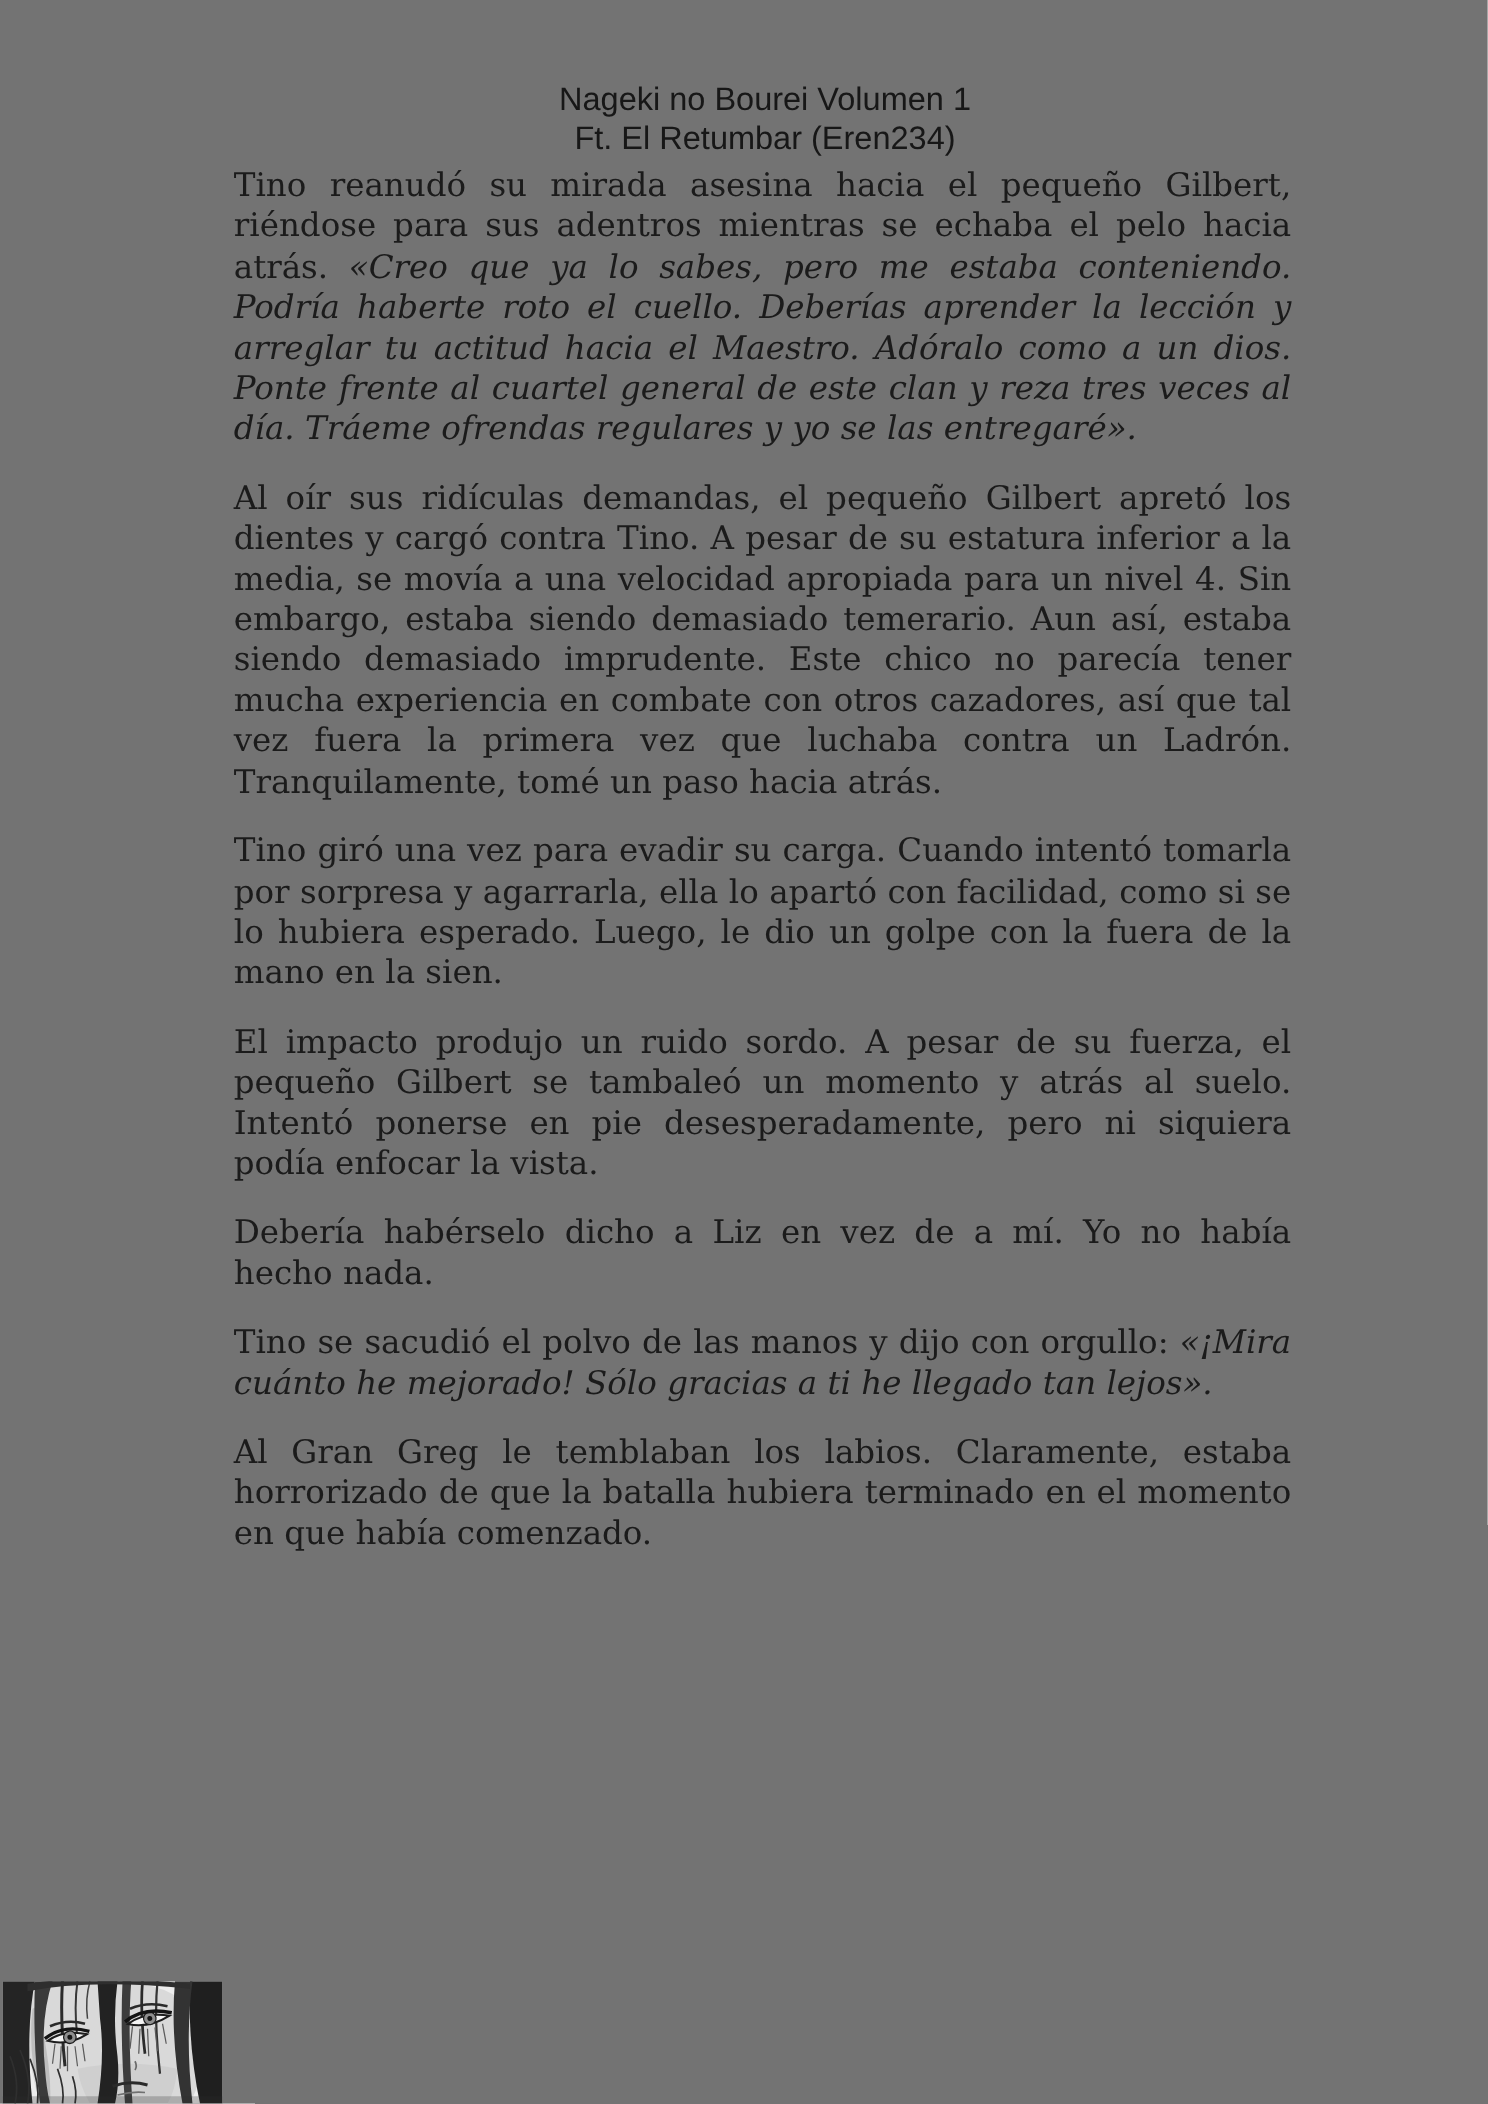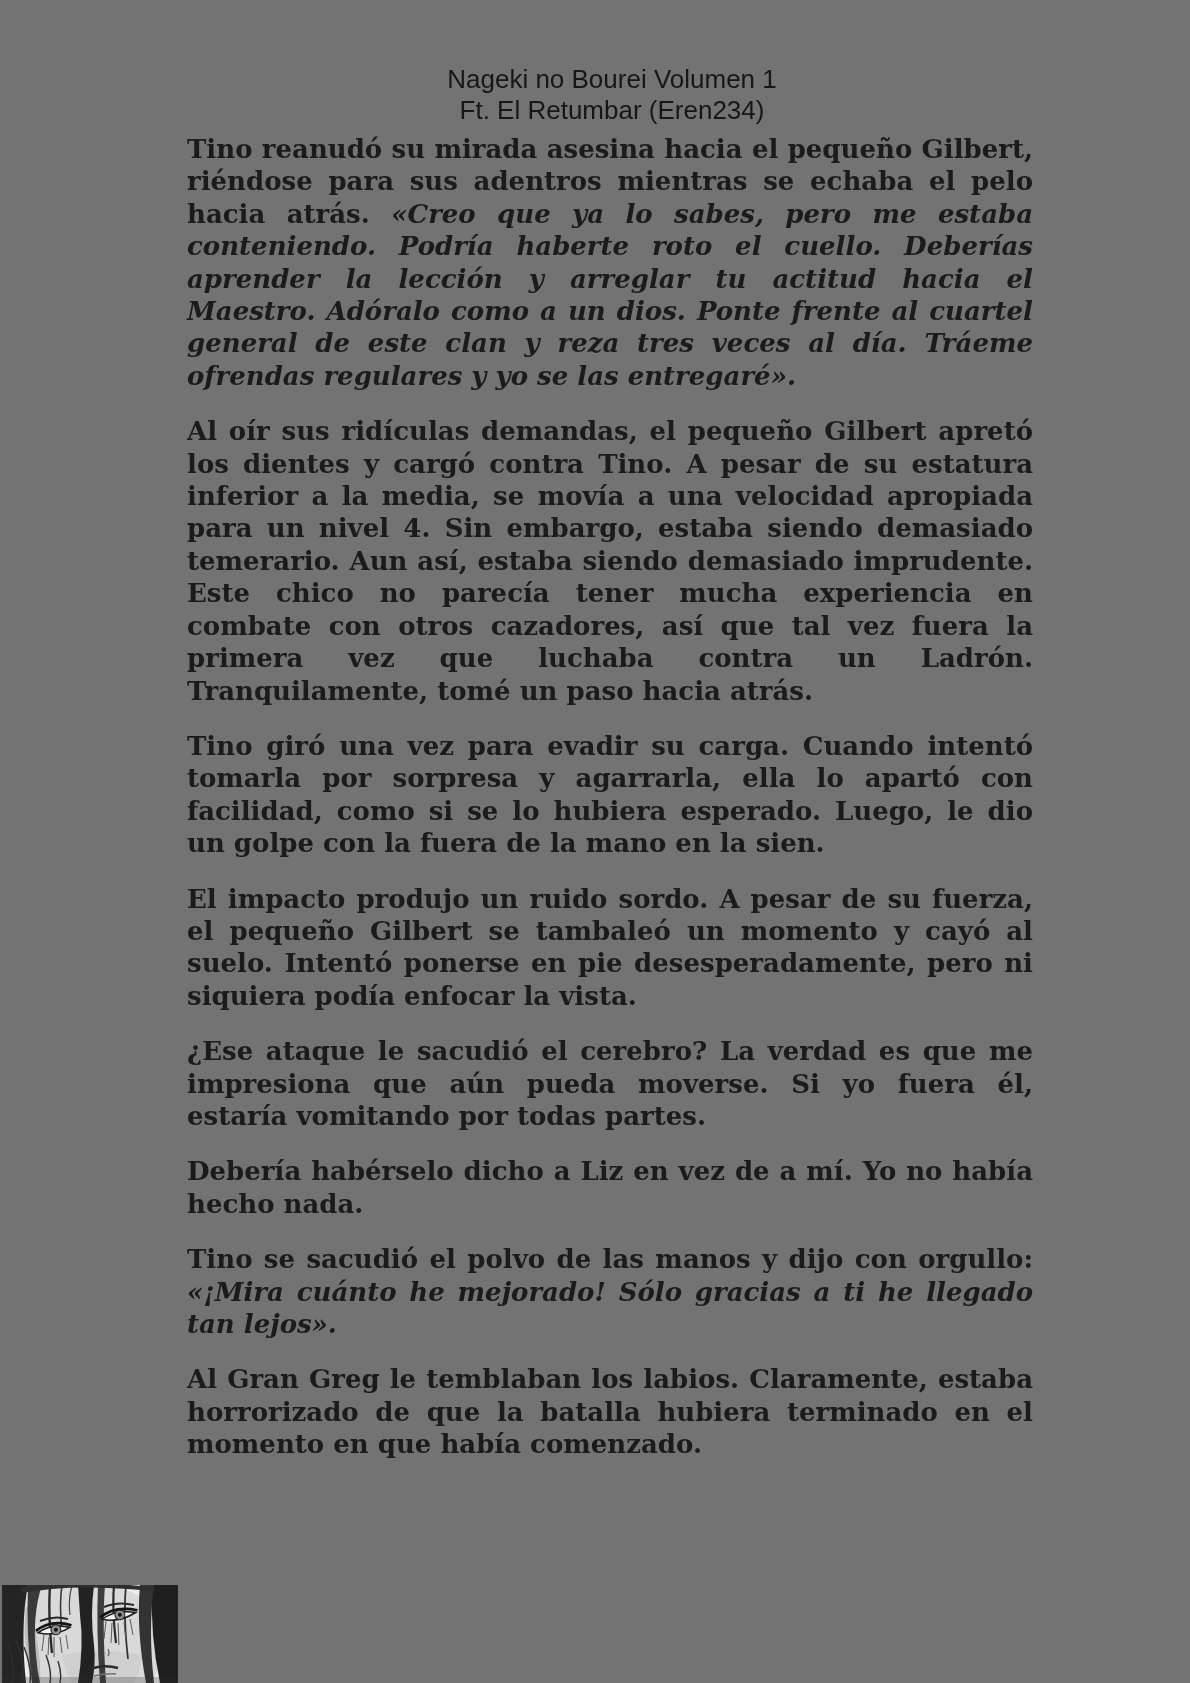--- a/index.html
+++ b/index.html
@@ -23,21 +23,21 @@
     color: #171717;
   }
   .content {
     margin: 7px 174px 0 170px;
     font-family: "DejaVu Serif", "Liberation Serif", serif;
     font-size: 26px;
     line-height: 32.4px;
     text-align: justify;
     color: #1b1b1b;
   }
-  .content p { margin: 0 0 23px 0; font-weight: bold; }
+  .content p { margin: 0 0 23px 0; }
   .it { font-style: italic; }
   .corner-art {
     position: absolute;
     left: 2px;
     top: 1585px;
     width: 176px;
     height: 98px;
     display: block;
   }
 </style>
@@ -48,22 +48,21 @@
 
   <div class="doc-title">
     <div>Nageki no Bourei Volumen 1</div>
     <div>Ft. El Retumbar (Eren234)</div>
   </div>
 
   <div class="content">
       <p><span>Tino reanudó su mirada asesina hacia el pequeño Gilbert, riéndose para sus adentros mientras se echaba el pelo hacia atrás. </span><span class="it">«Creo que ya lo sabes, pero me estaba conteniendo. Podría haberte roto el cuello. Deberías aprender la lección y arreglar tu actitud hacia el Maestro. Adóralo como a un dios. Ponte frente al cuartel general de este clan y reza tres veces al día. Tráeme ofrendas regulares y yo se las entregaré».</span></p>
       <p><span>Al oír sus ridículas demandas, el pequeño Gilbert apretó los dientes y cargó contra Tino. A pesar de su estatura inferior a la media, se movía a una velocidad apropiada para un nivel 4. Sin embargo, estaba siendo demasiado temerario. Aun así, estaba siendo demasiado imprudente. Este chico no parecía tener mucha experiencia en combate con otros cazadores, así que tal vez fuera la primera vez que luchaba contra un Ladrón. Tranquilamente, tomé un paso hacia atrás.</span></p>
       <p><span>Tino giró una vez para evadir su carga. Cuando intentó tomarla por sorpresa y agarrarla, ella lo apartó con facilidad, como si se lo hubiera esperado. Luego, le dio un golpe con la fuera de la mano en la sien.</span></p>
-      <p><span>El impacto produjo un ruido sordo. A pesar de su fuerza, el pequeño Gilbert se tambaleó un momento y cayó al suelo. Intentó ponerse en pie desesperadamente, pero ni siquiera podía enfocar la vista.</span></p>
-      <p><span>¿Ese ataque le sacudió el cerebro? La verdad es que me impresiona que aún pueda moverse. Si yo fuera él, estaría vomitando por todas partes.</span></p>
+      <p><span>El impacto produjo un ruido sordo. A pesar de su fuerza, el pequeño Gilbert se tambaleó un momento y atrás al suelo. Intentó ponerse en pie desesperadamente, pero ni siquiera podía enfocar la vista.</span></p>
       <p><span>Debería habérselo dicho a Liz en vez de a mí. Yo no había hecho nada.</span></p>
       <p><span>Tino se sacudió el polvo de las manos y dijo con orgullo: </span><span class="it">«¡Mira cuánto he mejorado! Sólo gracias a ti he llegado tan lejos».</span></p>
       <p><span>Al Gran Greg le temblaban los labios. Claramente, estaba horrorizado de que la batalla hubiera terminado en el momento en que había comenzado.</span></p>
     </div>
 
   <svg class="corner-art" viewBox="0 0 176 98" xmlns="http://www.w3.org/2000/svg" aria-hidden="true">
 
     <rect x="0" y="0" width="176" height="98" fill="#ededed"></rect>
 
     <path d="M20,10 Q60,-4 110,2 Q150,8 160,40 Q164,70 150,98 L30,98 Q18,60 20,10 Z" fill="#d9d9d9"></path>

